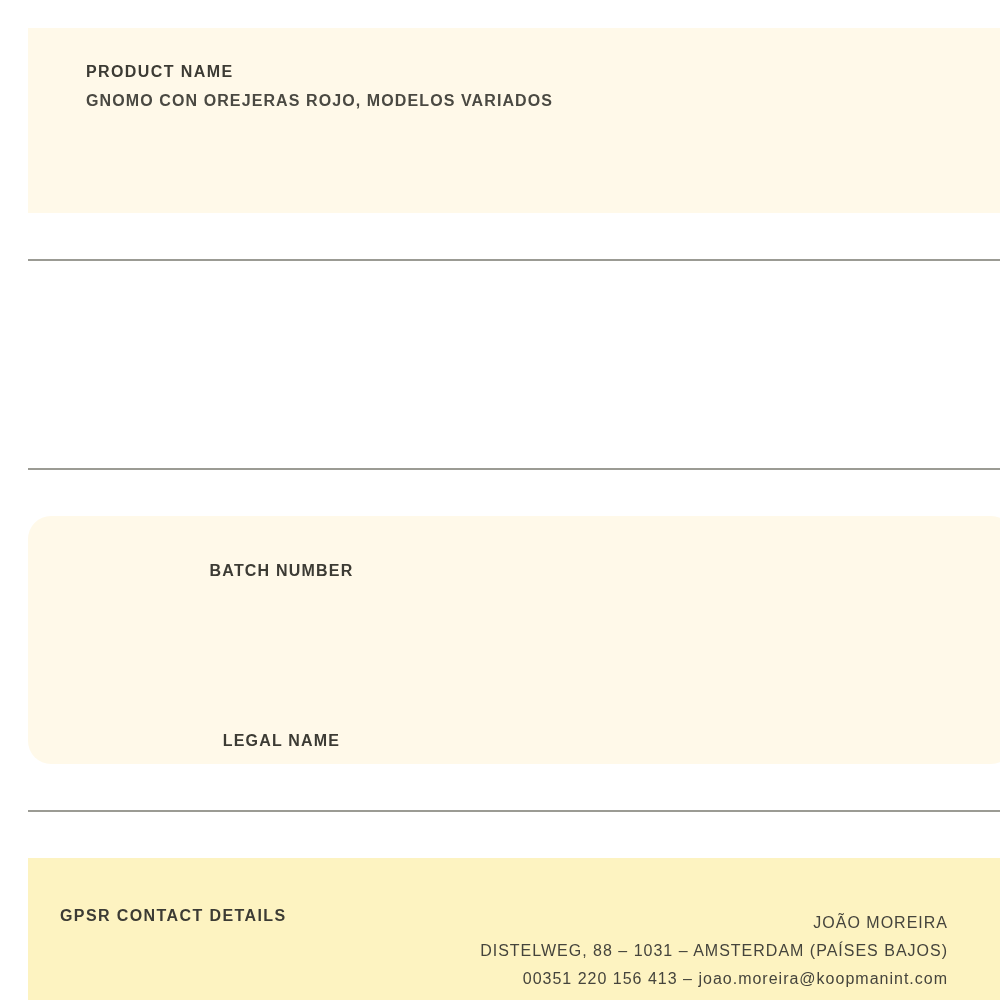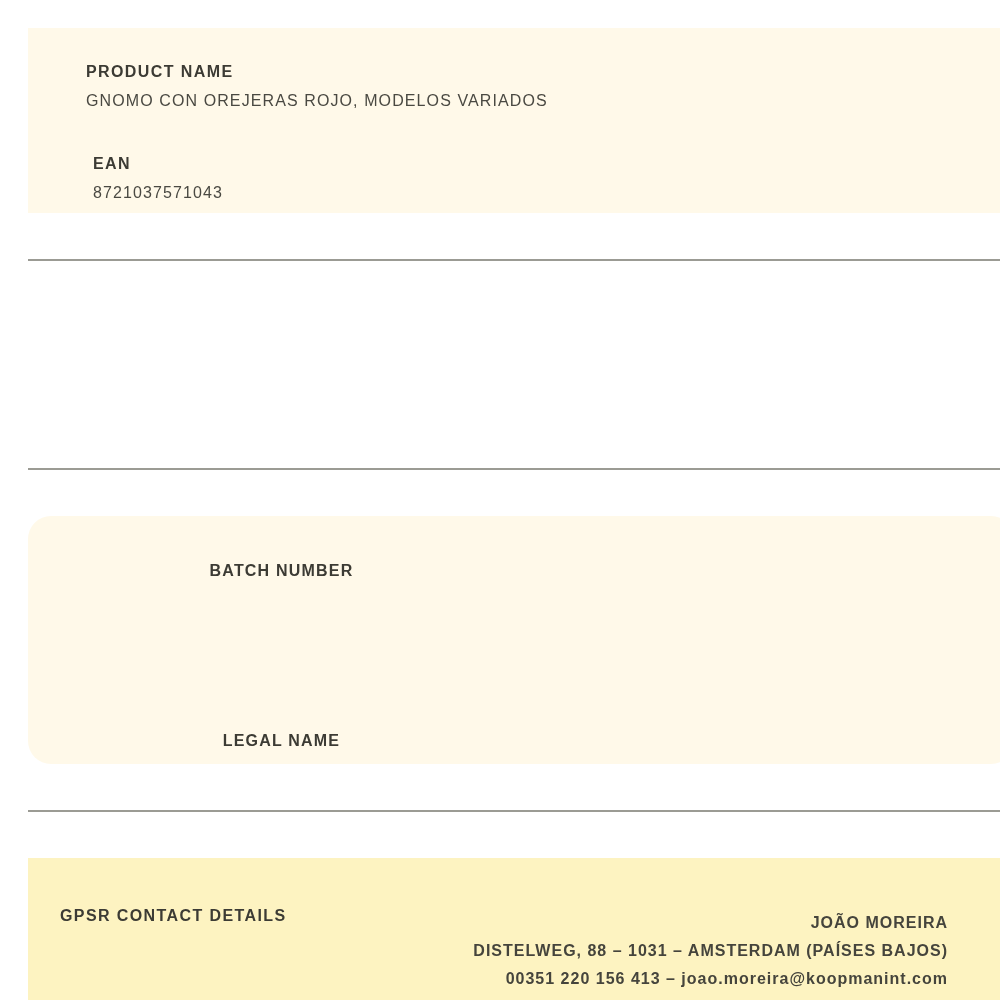--- a/index.html
+++ b/index.html
@@ -31,21 +31,21 @@
   }
   .field-label {
     font-size: 16px;
     font-weight: 700;
     letter-spacing: 1.4px;
     color: #3c3b34;
     line-height: 19px;
   }
   .field-value {
     font-size: 16px;
-    font-weight: 400;
+    font-weight: 700;
     letter-spacing: 1.1px;
     color: #4a4942;
     line-height: 19px;
   }
   .product-header .field-value { margin-top: 10px; }
   .ean-block { margin-top: 44px; }
   .ean-block .field-value { margin-top: 10px; }
 
   
   .image-area {
@@ -89,40 +89,36 @@
     letter-spacing: 1.4px;
     color: #3c3b34;
     line-height: 19px;
     white-space: nowrap;
   }
   .contact-block {
     text-align: right;
   }
   .contact-line {
     font-size: 16px;
-    font-weight: 700;
+    font-weight: 400;
     letter-spacing: 1.0px;
     color: #45443c;
     line-height: 19px;
     margin-bottom: 9px;
     white-space: nowrap;
   }
 </style>
 </head>
 <body>
 
 <div class="page">
 
   <div class="product-header section-cream">
     <div class="field-label">PRODUCT NAME</div>
     <div class="field-value">GNOMO CON OREJERAS ROJO, MODELOS VARIADOS</div>
-    <div class="ean-block">
-      <div class="field-label">EAN</div>
-      <div class="field-value">8721037571043</div>
-    </div>
   </div>
 
   <div class="divider"></div>
 
   <div class="image-area"></div>
 
   <div class="divider"></div>
 
   <div class="details section-cream">
     <div class="details-col">

